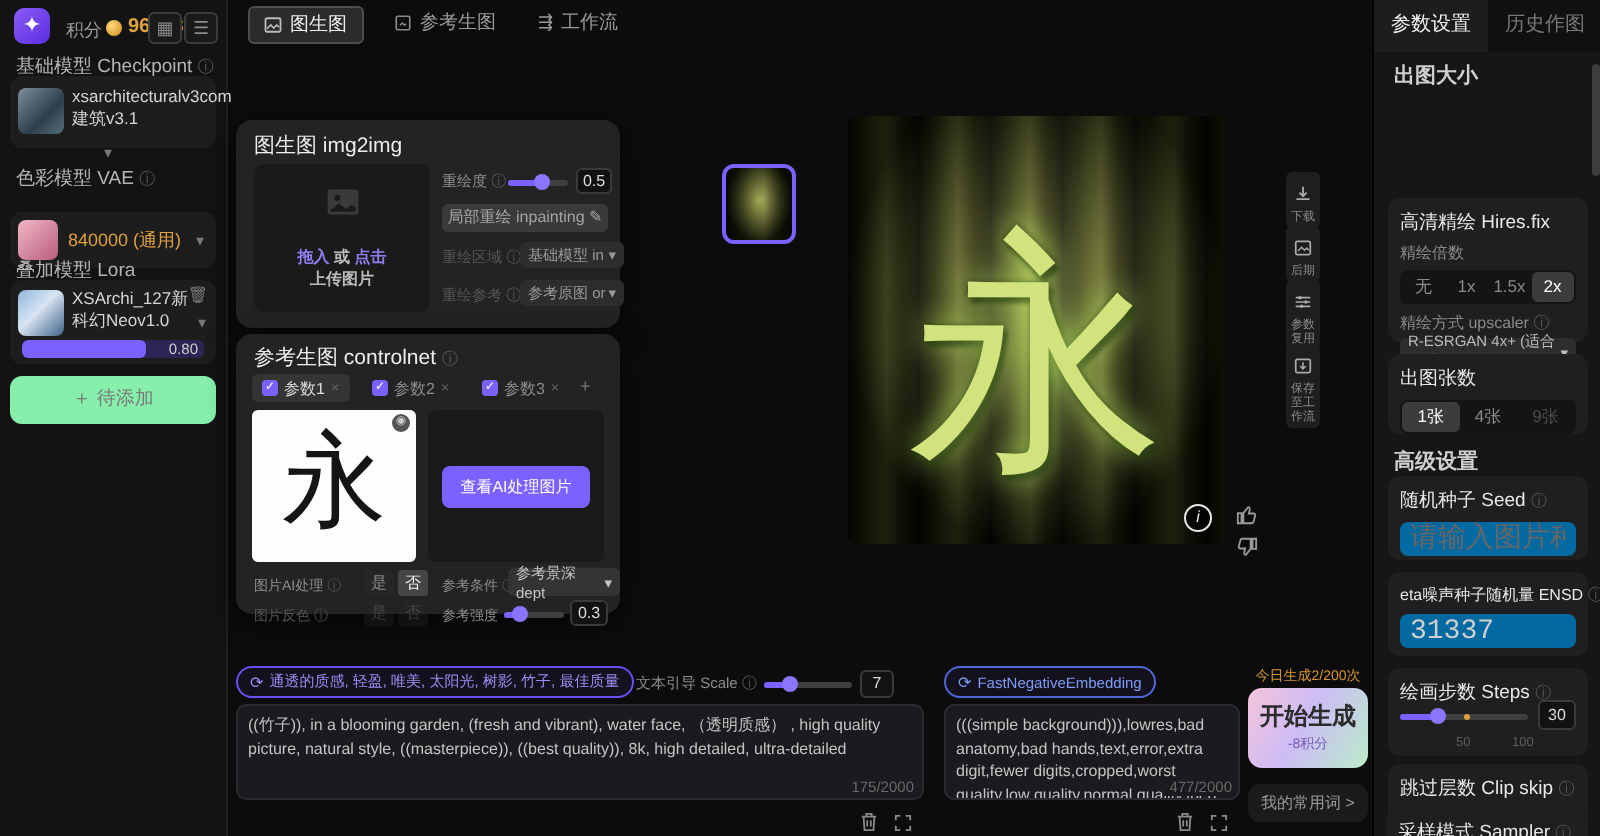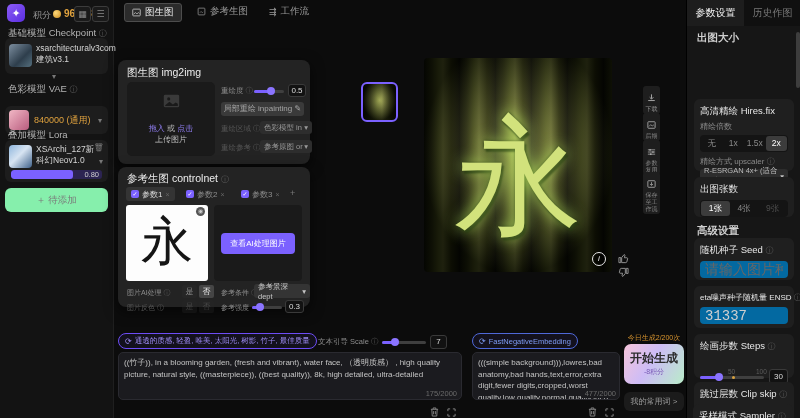--- a/index.html
+++ b/index.html
@@ -23,21 +23,21 @@
   .lora-slider{left:6px;width:91px;height:9px;border-radius:3px;background:#2c2452;overflow:hidden;}
   .lora-fill{position:absolute;left:0;top:0;bottom:0;width:68%;background:#7b61ff;border-radius:3px;}
   .lora-val{position:absolute;right:3px;top:0;font-size:7.5px;color:#cfcfcf;line-height:9px;}
   .addbtn{left:5px;width:103px;height:24px;background:#86efac;border-radius:6px;color:#7a7a7a;font-size:9.5px;text-align:center;line-height:24px;}
   
   .navbtn{top:3px;height:17px;border-radius:3px;font-size:9.5px;color:#9a9a9a;display:flex;align-items:center;gap:4px;padding:0 7px;}
   .navbtn.on{background:#2b2b2b;border:1px solid #4d4d4d;color:#eee;}
   
   .panel{background:#232323;border-radius:8px;box-shadow:0 4px 14px rgba(0,0,0,.6);}
   .ptitle{font-size:10.5px;color:#ececec;}
-  .upload{background:#1a1a1a;border-radius:5px;display:flex;flex-direction:column;align-items:center;justify-content:center;gap:15px;}
+  .upload{background:#1a1a1a;border-radius:5px;display:flex;flex-direction:column;align-items:center;justify-content:center;gap:15px;font-weight:bold;}
   .uptext{font-size:8px;color:#bbb;text-align:center;}
   .purple{color:#8f7df0;}
   .ctl-label{font-size:7.5px;color:#8d8d8d;white-space:nowrap;}
   .ctl-label.dim{color:#555;}
   .slider{position:relative;height:3px;background:#3f3f3f;border-radius:2px;}
   .slider .fill{position:absolute;left:0;top:0;bottom:0;background:#7b61ff;border-radius:2px;}
   .slider .knob{position:absolute;top:-3px;margin-left:-4px;width:8px;height:8px;border-radius:50%;background:#8b74ff;}
   .slider.gold .fill{background:#d9a23e;} .slider.gold .knob{background:#e6b258;}
   .valbox{background:#121212;border:1px solid #3a3a3a;border-radius:3px;color:#ddd;font-size:8px;text-align:center;}
   .greybtn{background:#3a3a3a;border-radius:3px;color:#a5a5a5;font-size:8px;text-align:center;}
@@ -154,21 +154,21 @@
     </div>
     <span class="abs ctl-label" style="left:103px;top:26px;"><span>重绘度</span> <span style="color:#555;">ⓘ</span></span>
     <div class="abs slider" style="left:136px;top:30px;width:30px;">
         <div class="fill" style="width:55%;"></div>
         <div class="knob" style="left:55%;"></div>
       </div>
     <div class="abs valbox" style="left:170px;top:24px;width:16px;height:11px;line-height:11px;">0.5</div>
     <div class="abs greybtn" style="left:103px;top:42px;width:83px;height:14px;line-height:14px;">局部重绘 inpainting ✎</div>
     <span class="abs ctl-label dim" style="left:103px;top:64px;"><span>重绘区域</span> ⓘ</span>
     <div class="abs ddl" style="left:142px;top:61px;width:44px;height:13px;">
-        <span>色彩模型 in</span>
+        <span>基础模型 in</span>
         <span>▾</span>
       </div>
     <span class="abs ctl-label dim" style="left:103px;top:83px;"><span>重绘参考</span> ⓘ</span>
     <div class="abs ddl" style="left:142px;top:80px;width:44px;height:13px;">
         <span>参考原图 or</span>
         <span>▾</span>
       </div>
   </div>
 
   <div class="abs panel" style="left:118px;top:167px;width:192px;height:140px;">
@@ -354,21 +354,21 @@
       <input class="pinput" style="margin-top: 4px;" placeholder="请输入图片种子数">
     </div>
 
     <div class="abs pcard" style="top:286px;height:42px;">
       <div class="t" style="font-size:8px;white-space:nowrap;"><span>eta噪声种子随机量 ENSD</span> <span style="color:#555;">ⓘ</span></div>
       <input class="pinput" style="margin-top: 4px;" value="31337">
     </div>
 
     <div class="abs pcard" style="top:334px;height:44px;">
       <div class="t"><span>绘画步数 Steps</span> <span style="color:#555;font-size:8px;">ⓘ</span></div>
-      <div style="position:relative;margin-top:20px;height:10px;">
+      <div style="position:relative;margin-top:1px;height:10px;">
         <div class="slider" style="position:absolute;left:0;top:3px;width:64px;">
             <div class="fill" style="width:30%;"></div>
             <div class="knob" style="left:30%;"></div>
             <div style="position:absolute;left:50%;top:0;width:3px;height:3px;background:#d9a23e;border-radius:50%;"></div>
           </div>
         <div class="valbox" style="position:absolute;right:0;top:-4px;width:17px;height:13px;line-height:13px;">30</div>
       </div>
       <span class="tick" style="position:absolute;left:34px;bottom:3px;">50</span>
       <span class="tick" style="position:absolute;left:62px;bottom:3px;">100</span>
     </div>

